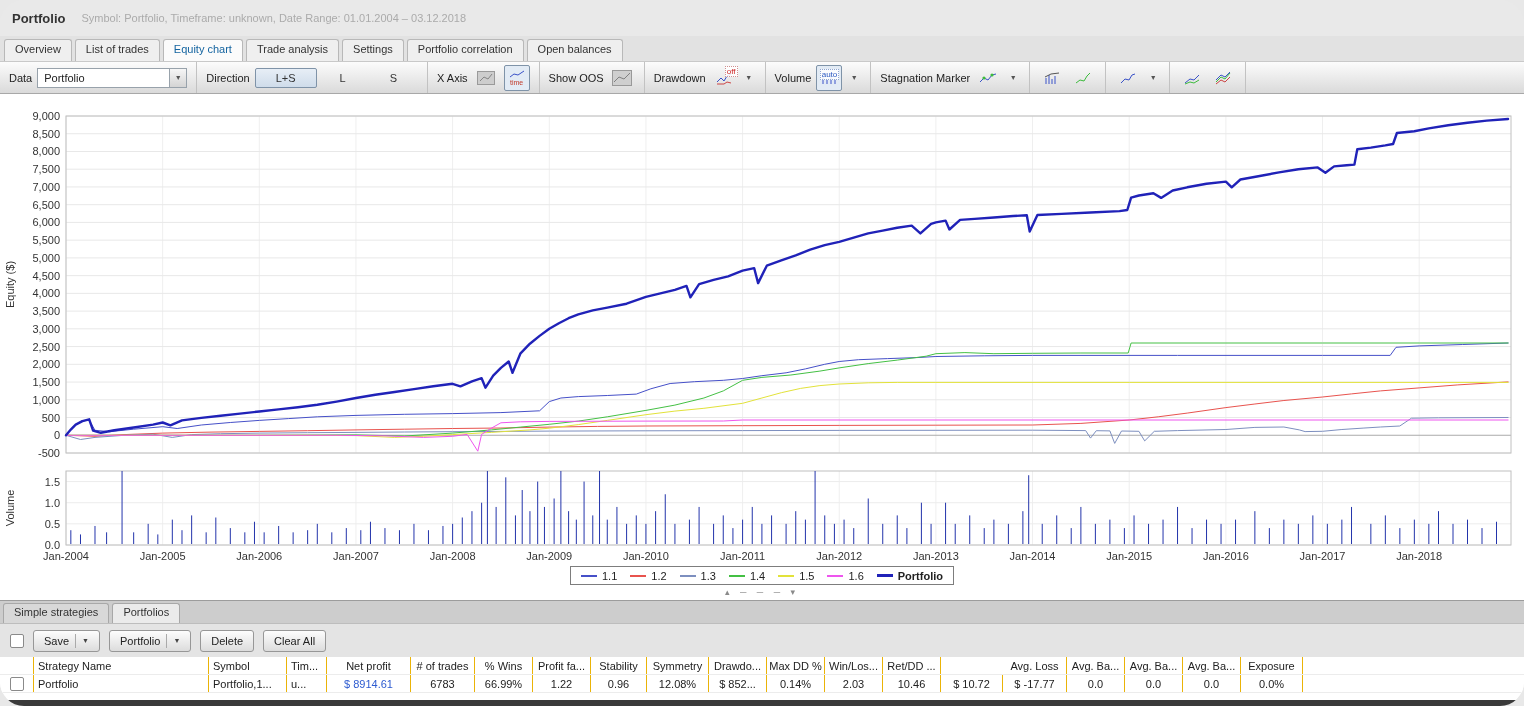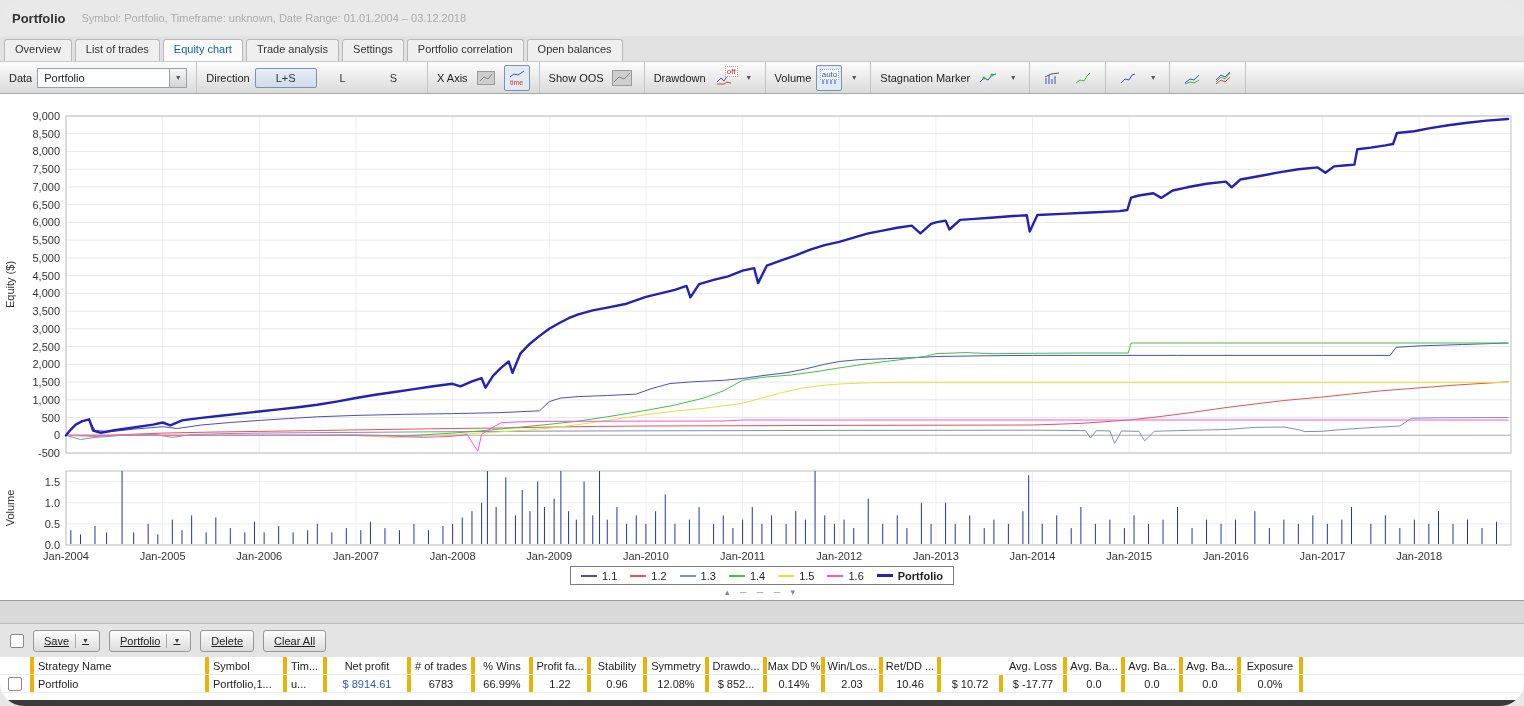--- a/index.html
+++ b/index.html
@@ -52,28 +52,28 @@
   
   .bottom-panel{position:relative;height:106px;background:#d9d9d9;border-top:1px solid #9c9c9c;}
   .bp-tabs{height:22px;display:flex;gap:3px;padding:2px 3px 0 3px;background:#cdcdcd;}
   .bp-tab{padding:2px 10px 3px;background:#d8d8d8;border:1px solid #a8a8a8;border-bottom:none;
     border-radius:3px 3px 0 0;color:#333;white-space:nowrap;}
   .bp-tab.active{background:#ebebeb;}
   .bp-controls{position:absolute;top:22px;left:0;right:0;height:34px;display:flex;align-items:center;gap:9px;
     padding:0 10px;background:#e4e4e4;border-top:1px solid #bdbdbd;}
   .checkbox{width:14px;height:14px;border:1px solid #8a8a8a;background:#fff;border-radius:2px;}
   .btn{height:22px;padding:0 10px;display:flex;align-items:center;gap:0;border:1px solid #979797;border-radius:3px;
-    background:linear-gradient(#fdfdfd,#dcdcdc);white-space:nowrap;text-decoration:underline;}
+    background:linear-gradient(#fdfdfd,#dcdcdc);white-space:nowrap;}
   .btn-sep{width:1px;height:14px;background:#aaa;margin:0 6px;}
   .btn-caret{font-size:7px;color:#444;}
   .bp-right{margin-left:auto;display:flex;align-items:center;gap:9px;}
   .tbl{position:absolute;left:0;right:0;top:56px;bottom:6px;background:#fff;overflow:hidden;}
   .tbl-row{display:flex;align-items:stretch;height:18px;background:#fff;border-bottom:1px solid #ececec;}
   .tbl-row.header .cell{color:#222;}
-  .cell{flex:0 0 auto;display:flex;align-items:center;padding:0 4px;border-right:4px solid #eab308;
+  .cell{flex:0 0 auto;display:flex;align-items:center;padding:0 4px;border-right:1px solid #eab308;
     white-space:nowrap;overflow:hidden;}
   .cell.center{justify-content:center;}
   .cell.cb{width:34px;justify-content:center;}
   .cell.netprofit{color:#2d5bd0;}
   .bottom-edge{position:absolute;left:0;right:0;bottom:0;height:6px;background:#3a3a3a;}
 </style>
 </head>
 <body>
 
 <div class="app">
@@ -473,20 +473,24 @@
         </div>
         <div class="legend-item">
           <div class="legend-swatch" style="background: rgb(32, 34, 184); height: 3px;"></div>
           <div class="legend-label bold">Portfolio</div>
         </div>
       </div>
     <div class="splitter">▴ ─ ─ ─ ▾</div>
   </div>
 
   <div class="bottom-panel">
+    <div class="bp-tabs" id="bp-tabs">
+        <div class="bp-tab">Simple strategies</div>
+        <div class="bp-tab active">Portfolios</div>
+      </div>
 
     <div class="bp-controls">
       <div class="checkbox"></div>
       <div id="bp-buttons" style="display:flex;align-items:center;gap:9px">
           <div class="btn">
             <span>Save</span>
             <div class="btn-sep"></div>
             <span class="btn-caret">▼</span>
           </div>
           <div class="btn">

